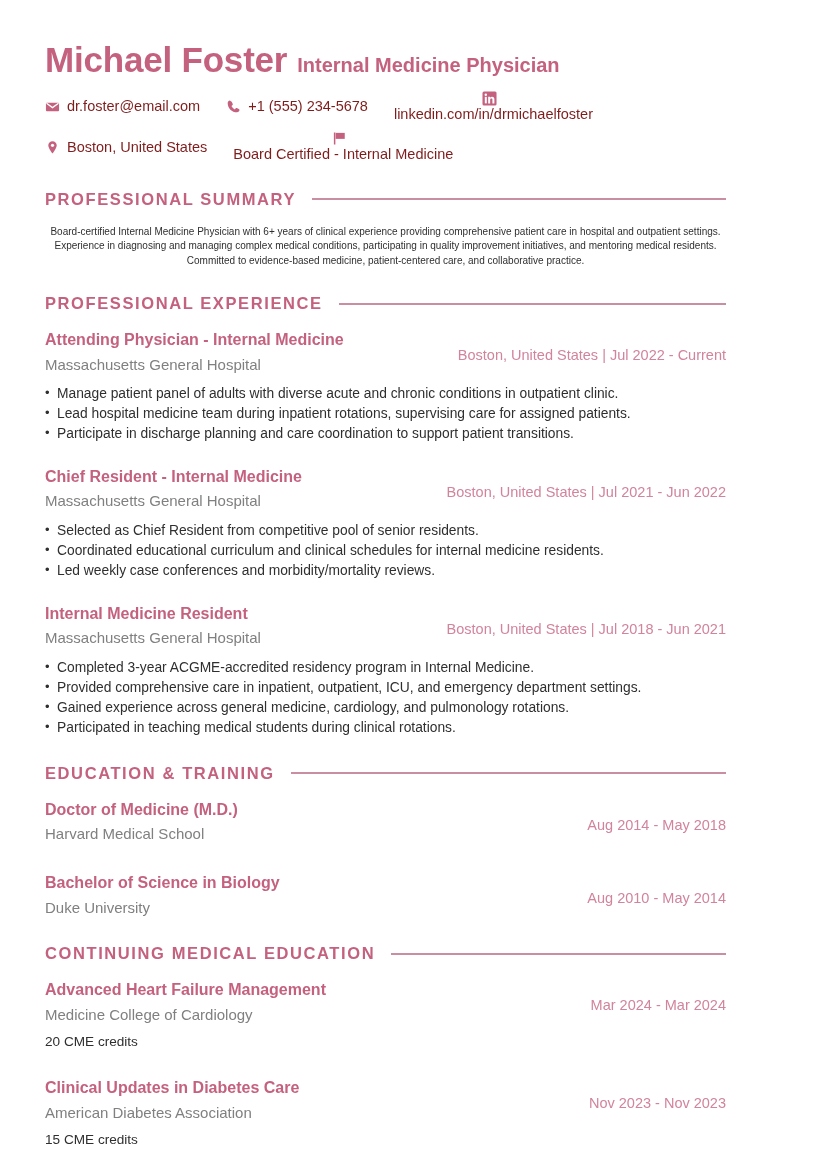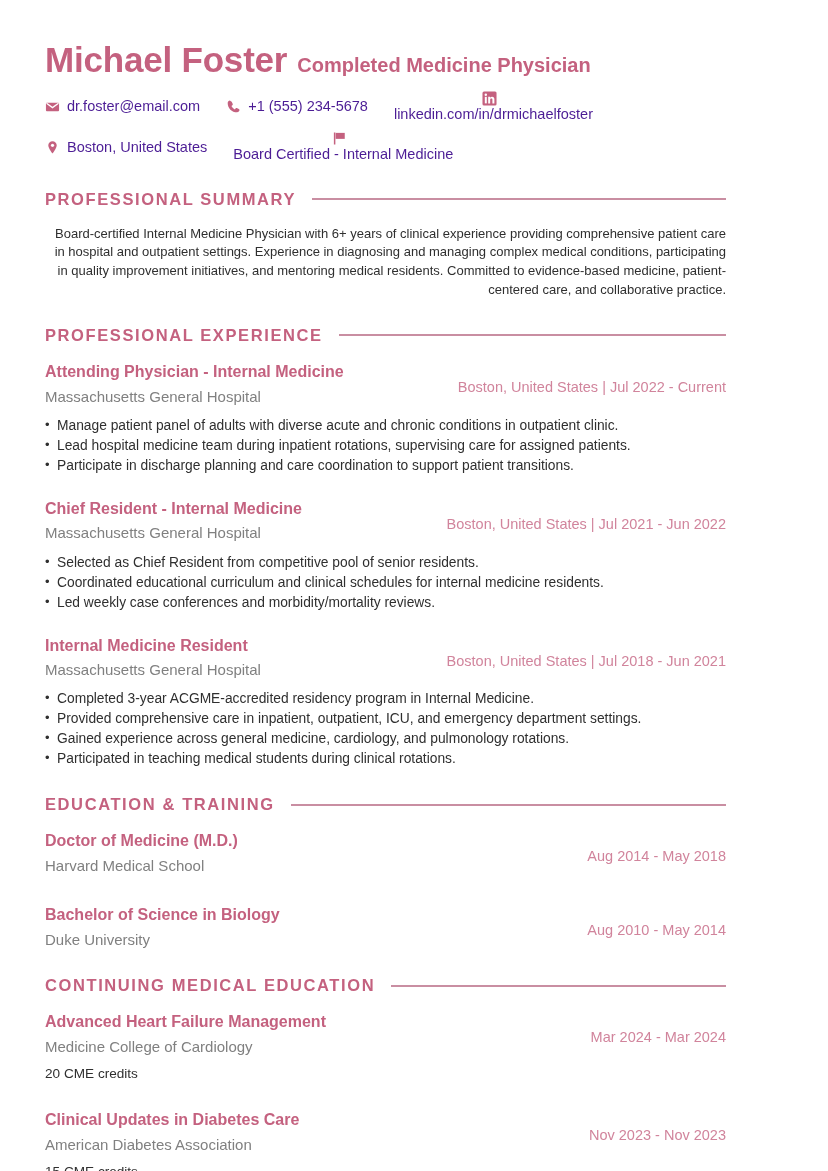--- a/index.html
+++ b/index.html
@@ -46,21 +46,21 @@
     margin-left: 10px;
     line-height: 1.1;
   }
   .contact-rows { margin-top: 2px; }
   .contact-row {
     display: flex;
     align-items: center;
     flex-wrap: wrap;
     margin-bottom: 8px;
     font-size: 14.5px;
-    color: #4c1d95;
+    color: #7f1d1d;
     line-height: 1.2;
   }
   .contact-item {
     display: flex;
     align-items: center;
     margin-right: 26px;
     white-space: nowrap;
   }
   .contact-item:last-child { margin-right: 0; flex-direction: column; }
   .c-icon {
@@ -91,24 +91,24 @@
   }
   .sec-rule {
     flex: 1 1 auto;
     height: 2px;
     background: #c98ea2;
     margin-left: 16px;
   }
 
   
   .summary {
-    font-size: 13px;
+    font-size: 10px;
     line-height: 1.45;
     color: #2f2f2f;
-    text-align: right;
+    text-align: center;
     margin-top: 16px;
   }
 
   
   .entry { margin-bottom: 20px; }
   .entry:last-child { margin-bottom: 0; }
   .entry-top {
     display: flex;
     justify-content: space-between;
     align-items: flex-start;
@@ -165,21 +165,21 @@
   .cme-entry { margin-bottom: 26px; }
 </style>
 </head>
 <body>
 
 <div class="page">
 
   <div class="header">
     <div class="name-line">
       <span class="name">Michael Foster</span>
-      <span class="headline">Completed Medicine Physician</span>
+      <span class="headline">Internal Medicine Physician</span>
     </div>
 
     <div class="contact-rows">
       <div class="contact-row">
 
         <span class="contact-item">
           <span class="c-icon">
             <svg width="15" height="15" viewBox="0 0 16 16">
               <rect x="1" y="4" width="14" height="9" rx="1" fill="#c4617f"></rect>
               <path d="M1.6 4.6 L8 9.2 L14.4 4.6" stroke="#ffffff" stroke-width="1.4" fill="none"></path>

